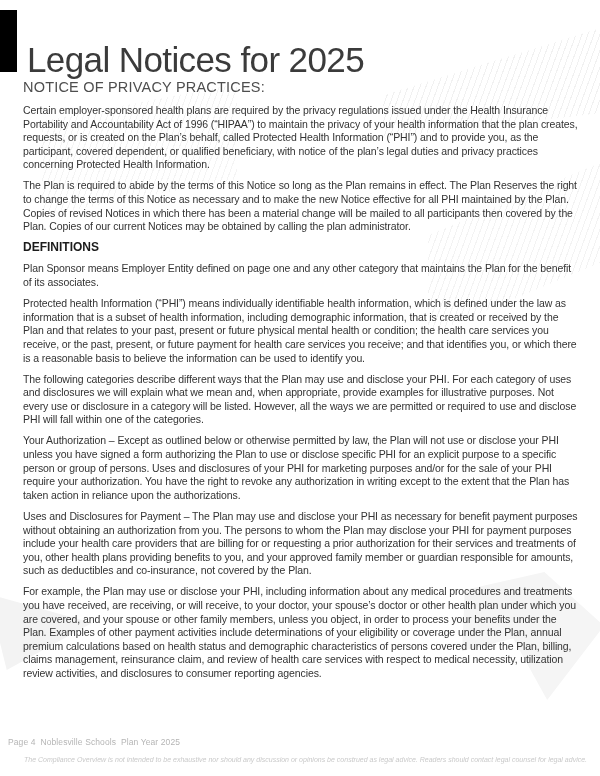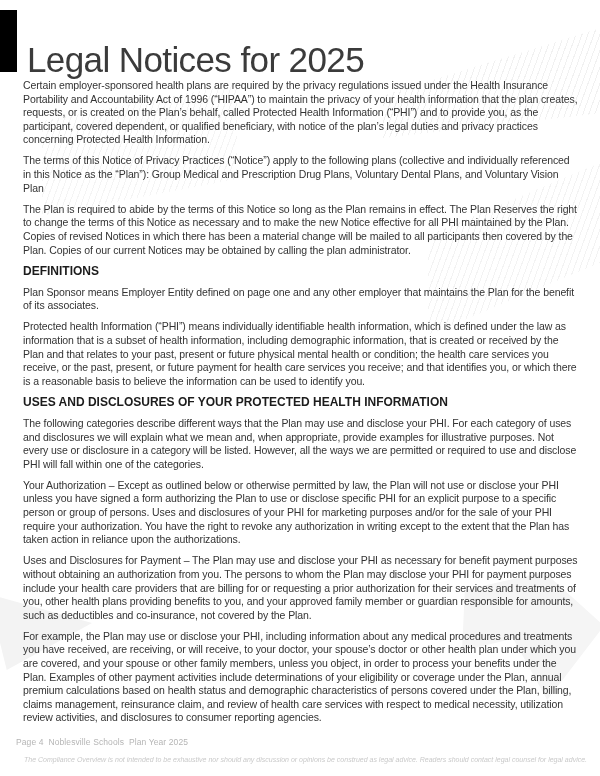--- a/index.html
+++ b/index.html
@@ -96,21 +96,21 @@
   .blk.h {
     font-weight: 700;
     color: #1c1c1c;
     font-size: 12px;
     margin: 2px 0 7.5px 0;
     letter-spacing: 0;
   }
 
   .footer-pageinfo {
     position: absolute;
-    left: 16px; top: 737px;
+    left: 8px; top: 737px;
     font-size: 8.5px;
     color: #b5b5b5;
     letter-spacing: 0.1px;
     z-index: 2;
     white-space: pre;
   }
   .footer-disclaimer {
     position: absolute;
     left: 24px; top: 756px;
     font-size: 7px;
@@ -128,28 +128,27 @@
   <div class="hatch hatch-top-right"></div>
   <div class="hatch hatch-left"></div>
   <div class="hatch hatch-right-mid"></div>
   <div class="watermark watermark-left"></div>
   <div class="watermark watermark-right"></div>
 
   <div class="accent-bar"></div>
   <h1 class="doc-title">Legal Notices for 2025</h1>
 
   <div class="content">
+    <h2 class="section-title">NOTICE OF PRIVACY PRACTICES:</h2>
 
     <p class="blk">Certain employer-sponsored health plans are required by the privacy regulations issued under the Health Insurance Portability and Accountability Act of 1996 (“HIPAA”) to maintain the privacy of your health information that the plan creates, requests, or is created on the Plan’s behalf, called Protected Health Information (“PHI”) and to provide you, as the participant, covered dependent, or qualified beneficiary, with notice of the plan’s legal duties and privacy practices concerning Protected Health Information.</p>
-    <p class="blk">The terms of this Notice of Privacy Practices (“Notice”) apply to the following plans (collective and individually referenced in this Notice as the “Plan”): Group Medical and Prescription Drug Plans, Voluntary Dental Plans, and Voluntary Vision Plan</p>
     <p class="blk">The Plan is required to abide by the terms of this Notice so long as the Plan remains in effect.  The Plan Reserves the right to change the terms of this Notice as necessary and to make the new Notice effective for all PHI maintained by the Plan.  Copies of revised Notices in which there has been a material change will be mailed to all participants then covered by the Plan.  Copies of our current Notices may be obtained by calling the plan administrator.</p>
     <p class="blk h">DEFINITIONS</p>
-    <p class="blk">Plan Sponsor means Employer Entity defined on page one and any other employer that maintains the Plan for the benefit of its associates.</p>
+    <p class="blk">Plan Sponsor means Employer Entity defined on page one and any other category that maintains the Plan for the benefit of its associates.</p>
     <p class="blk">Protected health Information (“PHI”) means individually identifiable health information, which is defined under the law as information that is a subset of health information, including demographic information, that is created or received by the Plan and that relates to your past, present or future physical mental health or condition; the health care services you receive, or the past, present, or future payment for health care services you receive; and that identifies you, or which there is a reasonable basis to believe the information can be used to identify you.</p>
-    <p class="blk h">USES AND DISCLOSURES OF YOUR PROTECTED HEALTH INFORMATION</p>
     <p class="blk">The following categories describe different ways that the Plan may use and disclose your PHI.  For each category of uses and disclosures we will explain what we mean and, when appropriate, provide examples for illustrative purposes.  Not every use or disclosure in a category will be listed.  However, all the ways we are permitted or required to use and disclose PHI will fall within one of the categories.</p>
     <p class="blk">Your Authorization – Except as outlined below or otherwise permitted by law, the Plan will not use or disclose your PHI unless you have signed a form authorizing the Plan to use or disclose specific PHI for an explicit purpose to a specific person or group of persons.  Uses and disclosures of your PHI for marketing purposes and/or for the sale of your PHI require your authorization.  You have the right to revoke any authorization in writing except to the extent that the Plan has taken action in reliance upon the authorizations.</p>
     <p class="blk">Uses and Disclosures for Payment – The Plan may use and disclose your PHI as necessary for benefit payment purposes without obtaining an authorization from you.  The persons to whom the Plan may disclose your PHI for payment purposes include your health care providers that are billing for or requesting a prior authorization for their services and treatments of you, other health plans providing benefits to you, and your approved family member or guardian responsible for amounts, such as deductibles and co-insurance, not covered by the Plan.</p>
     <p class="blk">For example, the Plan may use or disclose your PHI, including information about any medical procedures and treatments you have received, are receiving, or will receive, to your doctor, your spouse’s doctor or other health plan under which you are covered, and your spouse or other family members, unless you object, in order to process your benefits under the Plan.  Examples of other payment activities include determinations of your eligibility or coverage under the Plan, annual premium calculations based on health status and demographic characteristics of persons covered under the Plan, billing, claims management, reinsurance claim, and review of health care services with respect to medical necessity, utilization review activities, and disclosures to consumer reporting agencies.</p>
   </div>
 
   <div class="footer-pageinfo">Page 4  Noblesville Schools  Plan Year 2025</div>
   <div class="footer-disclaimer">The Compliance Overview is not intended to be exhaustive nor should any discussion or opinions be construed as legal advice. Readers should contact legal counsel for legal advice.</div>
 
 </div>

